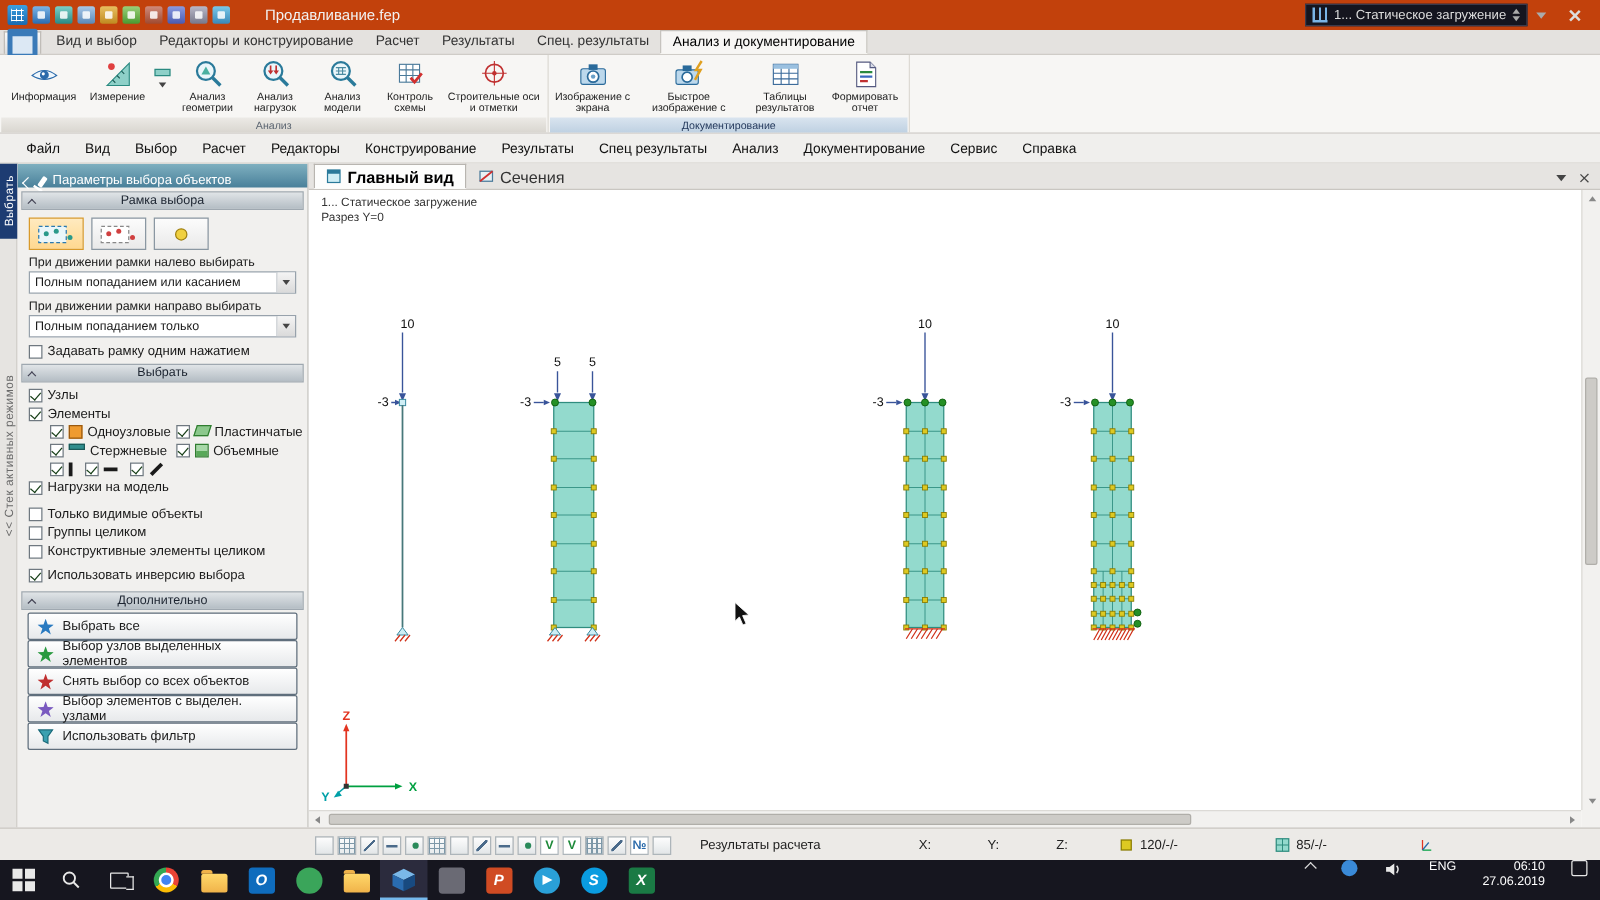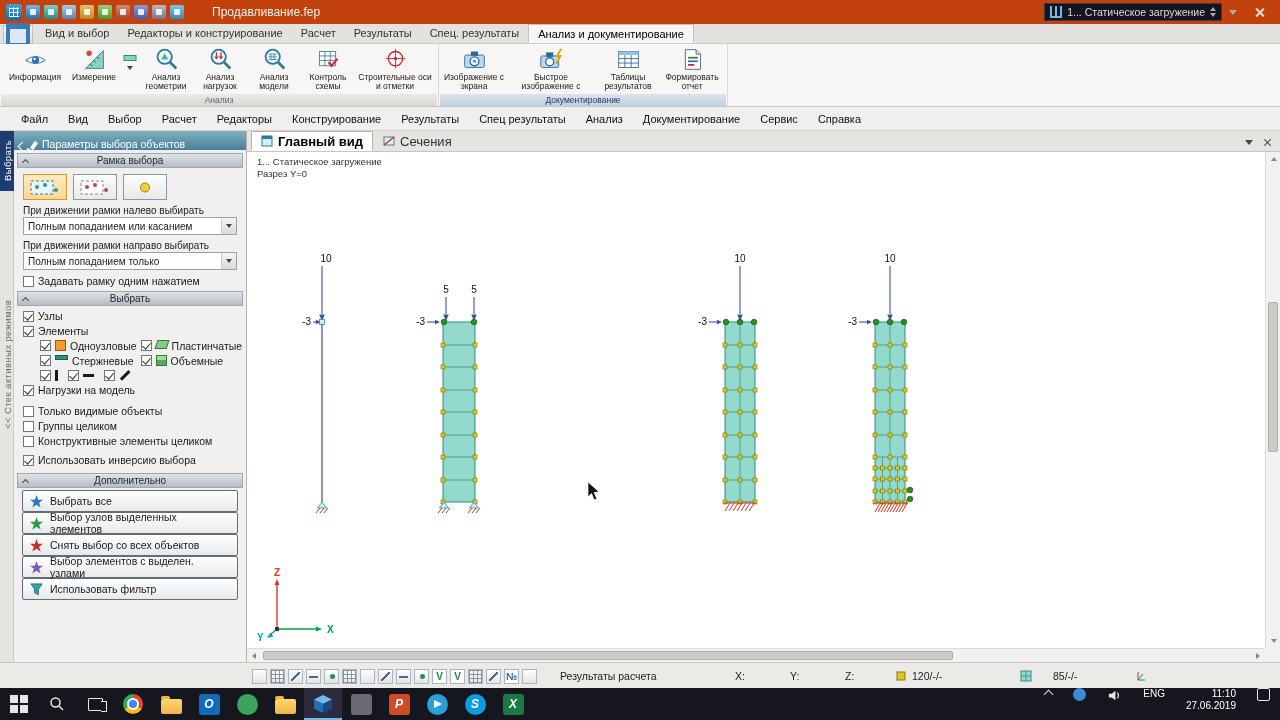--- a/index.html
+++ b/index.html
@@ -749,21 +749,21 @@
       </div>
     <div class="sb-abs" style="left:845px">
         <span>Z:</span>
       </div>
     <div class="sb-abs" style="left:895px;gap:5px">
       <svg class="cnt-ic" viewBox="0 0 12 12">
           <rect x="2" y="2" width="8" height="8" fill="#ddc922" stroke="#8a7c00"></rect>
         </svg>
       <span>120/-/-</span>
     </div>
-    <div class="sb-abs" style="left:1020px;gap:21px">
+    <div class="sb-abs" style="left:1020px;gap:5px">
       <svg class="cnt-ic" viewBox="0 0 12 12">
           <rect x="1" y="1" width="10" height="10" fill="#93dacd" stroke="#2f8d7f"></rect>
           <path d="M6 1 V11 M1 6 H11" stroke="#2f8d7f" stroke-width="0.8"></path>
         </svg>
       <span>85/-/-</span>
     </div>
     <div class="sb-abs" style="left:1135px">
       <svg class="cnt-ic" viewBox="0 0 12 12">
           <line x1="3" y1="10" x2="3" y2="2" stroke="#e23420"></line>
           <line x1="3" y1="10" x2="10" y2="10" stroke="#00a040"></line>
@@ -830,20 +830,20 @@
 
     <div class="tray">
       <i class="chevup"></i>
       <i class="traydot"></i>
       <svg width="15" height="15" viewBox="0 0 16 16">
           <path d="M2 6 H5 L9 3 V13 L5 10 H2 Z" fill="#e8e8e8"></path>
           <path d="M11 5 Q13.5 8 11 11" stroke="#e8e8e8" fill="none" stroke-width="1.3"></path>
         </svg>
       <span class="langlbl">ENG</span>
       <span class="clock">
-        <span>11:10</span>
+        <span>06:10</span>
         <span>27.06.2019</span>
       </span>
       <i class="notif"></i>
     </div>
   </div>
 
 </div>
 
 </body></html>

